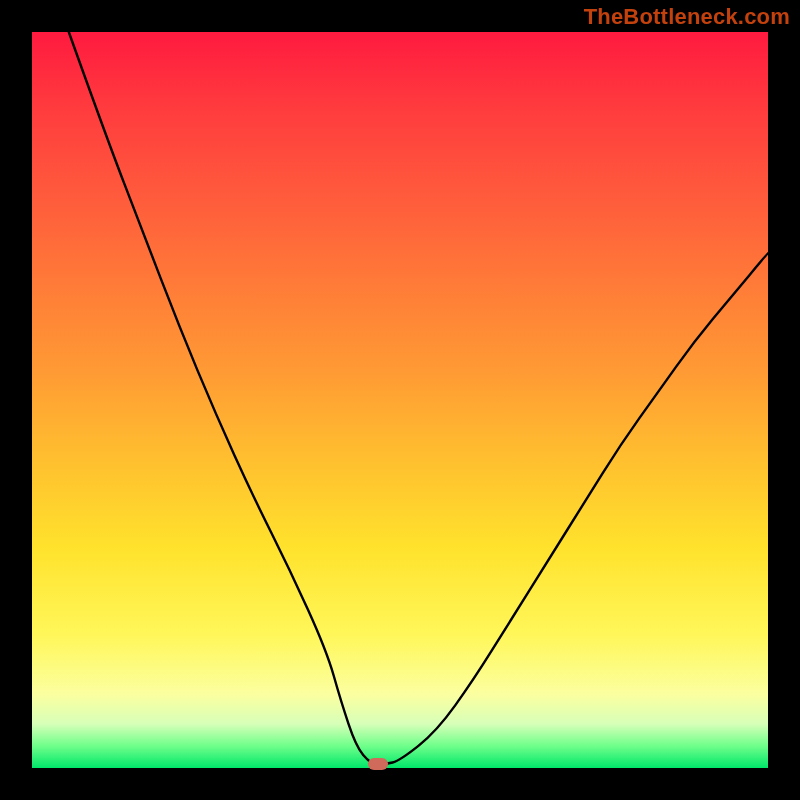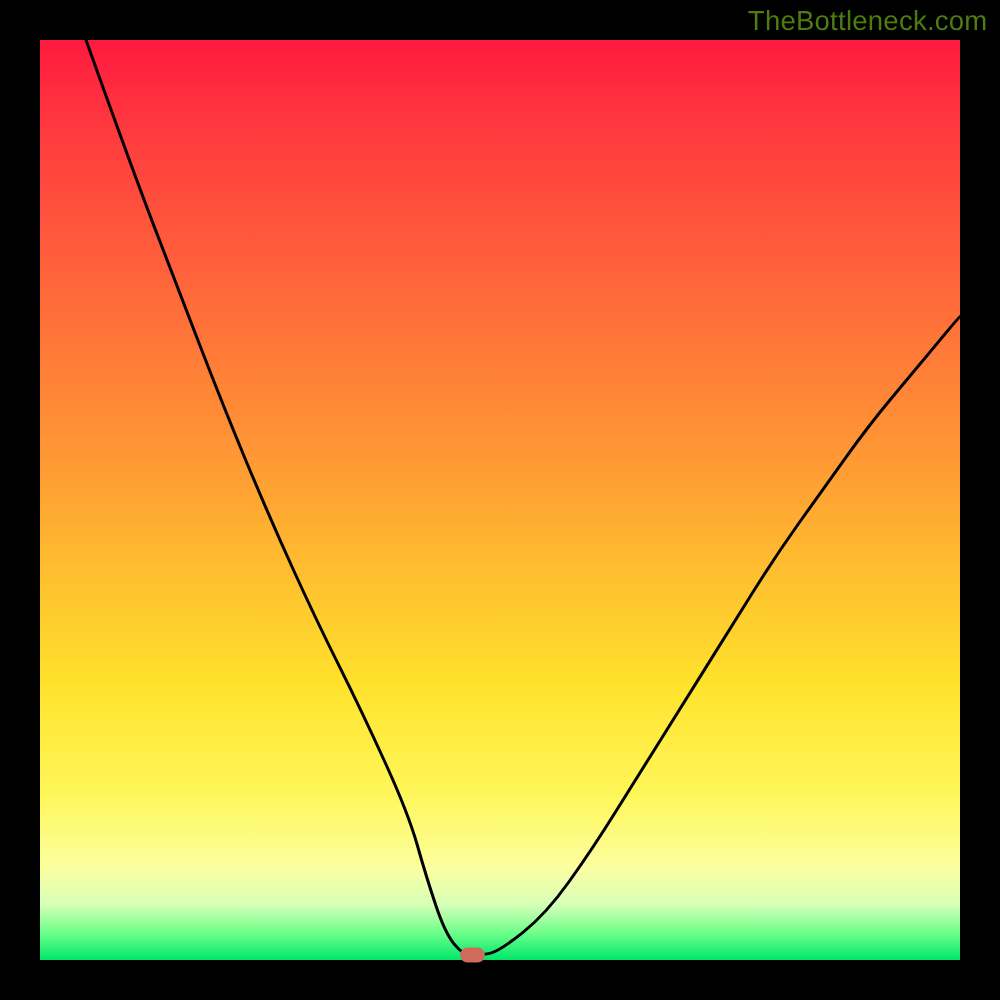--- a/index.html
+++ b/index.html
@@ -37,23 +37,23 @@
       #fbffa0 90%,
       #d7ffb8 94%,
       #6fff8a 97%,
       #00e66a 100%
     );
   }
   .watermark {
     position: absolute;
     top: 4px;
     right: 10px;
-    color: #4d7c0f;
+    color: #c2410c;
     font-size: 22px;
-    font-weight: 400;
+    font-weight: 700;
     letter-spacing: 0.2px;
     user-select: none;
   }
   svg.curve {
     position: absolute;
     left: 0;
     top: 0;
     width: 736px;
     height: 736px;
     overflow: visible;

